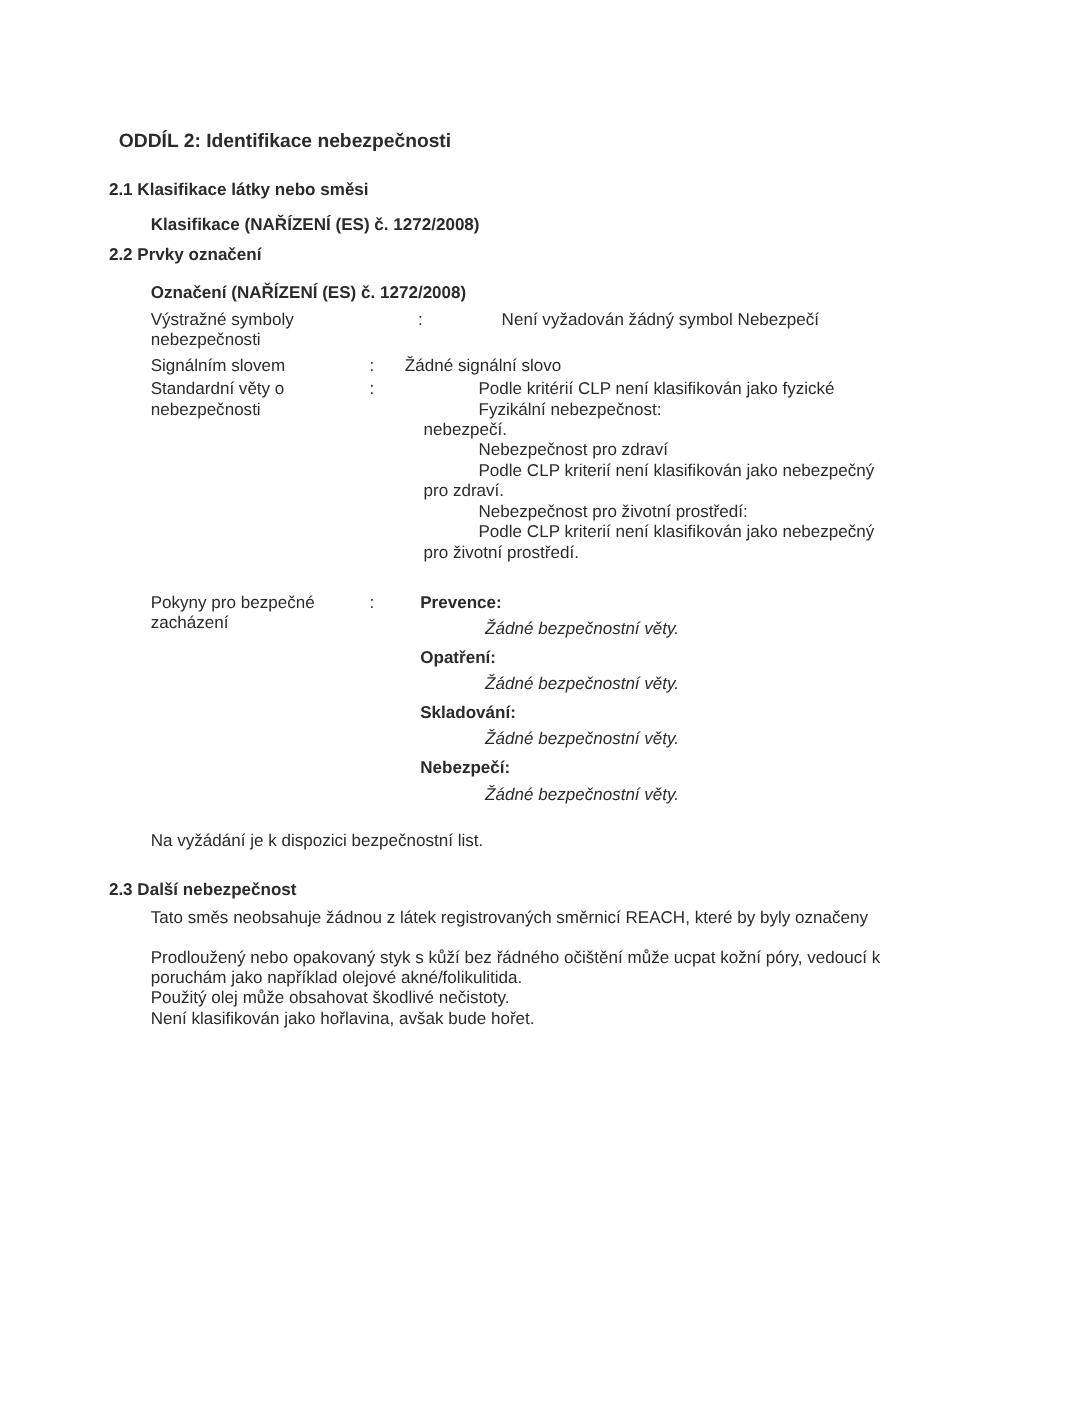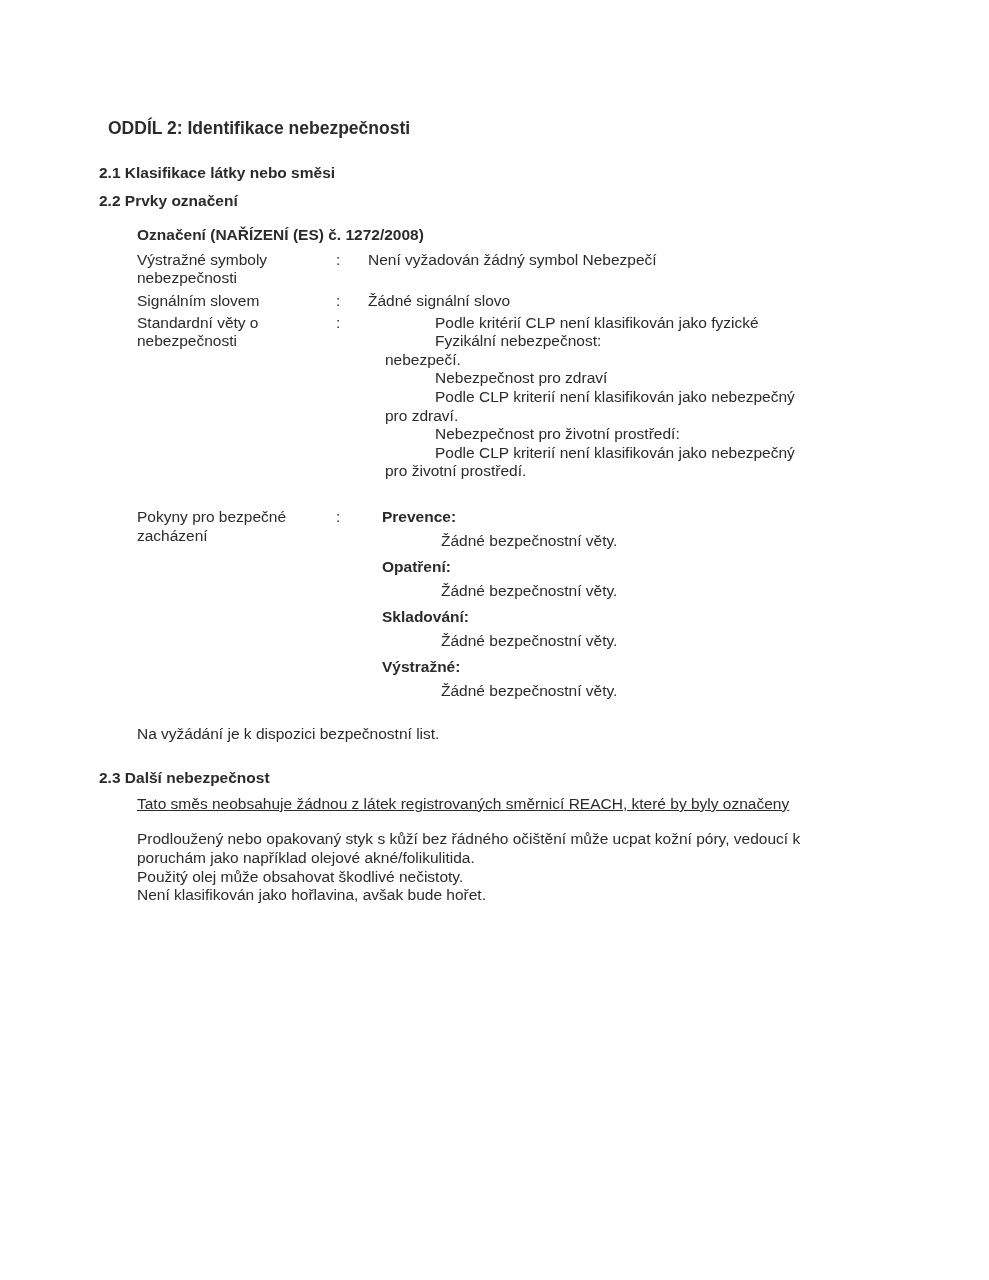--- a/index.html
+++ b/index.html
@@ -14,46 +14,47 @@
   .line { white-space:nowrap; }
   .title { margin-left:108px; font-size:17.5px; line-height:21px; font-weight:700; white-space:nowrap; }
   .h2 { margin-left:99px; font-size:15.5px; font-weight:700; white-space:nowrap; }
   .h3 { margin-left:137px; font-size:15.5px; font-weight:700; white-space:nowrap; }
   .ind1 { margin-left:137px; }
   .mt-h21 { margin-top:25px; }
   .mt-h3a { margin-top:13px; }
   .mt-pa  { margin-top:6px; }
   .mt-h22 { margin-top:9px; }
   .mt-h3b { margin-top:16px; }
-  .mt-row1 { margin-top:6px; }
+  .mt-row1 { margin-top:6px;gap:44px; }
   .mt-row2 { margin-top:4px; }
   .mt-row3 { margin-top:3px; }
   .mt-row4 { margin-top:27px; }
   .mt-note { margin-top:24px; }
   .mt-h23 { margin-top:26px; }
-  .mt-reach { margin-top:7px;text-decoration:underline; }
+  .mt-reach { margin-top:7px; }
   .mt-other { margin-top:17px; }
   .kv { display:flex; margin-left:137px; align-items:flex-start; }
   .kv-label { width:199px; flex:0 0 199px; }
   .kv-colon { width:32px; flex:0 0 32px; }
   .kv-value { flex:1 1 auto; min-width:0; }
   .ia { padding-left:67px; }   
   .ib { padding-left:17px; }   
   .grp-head { padding-left:14px; font-weight:700; }
-  .grp-text { padding-left:73px; margin-top:5px; }
+  .grp-text { padding-left:73px; margin-top:5px;font-style:italic; }
   .grp + .grp { margin-top:8px; }
 </style>
 </head>
 <body>
 
 <div class="doc">
 
   <div class="title">ODDÍL 2: Identifikace nebezpečnosti</div>
 
   <div class="h2 mt-h21">2.1 Klasifikace látky nebo směsi</div>
+  <div class="h3 mt-h3a">Klasifikace (NAŘÍZENÍ (ES) č. 1272/2008)</div>
 
   <div class="h2 mt-h22">2.2 Prvky označení</div>
   <div class="h3 mt-h3b">Označení (NAŘÍZENÍ (ES) č. 1272/2008)</div>
 
   <div class="kv mt-row1">
     <div class="kv-label">
       <div class="line">Výstražné symboly</div>
       <div class="line">nebezpečnosti</div>
     </div>
     <div class="kv-colon">:</div>
@@ -104,21 +105,21 @@
       </div>
       <div class="grp">
         <div class="line grp-head">Opatření:</div>
         <div class="line grp-text">Žádné bezpečnostní věty.</div>
       </div>
       <div class="grp">
         <div class="line grp-head">Skladování:</div>
         <div class="line grp-text">Žádné bezpečnostní věty.</div>
       </div>
       <div class="grp">
-        <div class="line grp-head">Výstražné:</div>
+        <div class="line grp-head">Nebezpečí:</div>
         <div class="line grp-text">Žádné bezpečnostní věty.</div>
       </div>
     </div>
   </div>
 
   <div class="line ind1 mt-note">Na vyžádání je k dispozici bezpečnostní list.</div>
 
   <div class="h2 mt-h23">2.3 Další nebezpečnost</div>
   <div class="ind1 mt-reach">
     <div class="line">Tato směs neobsahuje žádnou z látek registrovaných směrnicí REACH, které by byly označeny</div>

